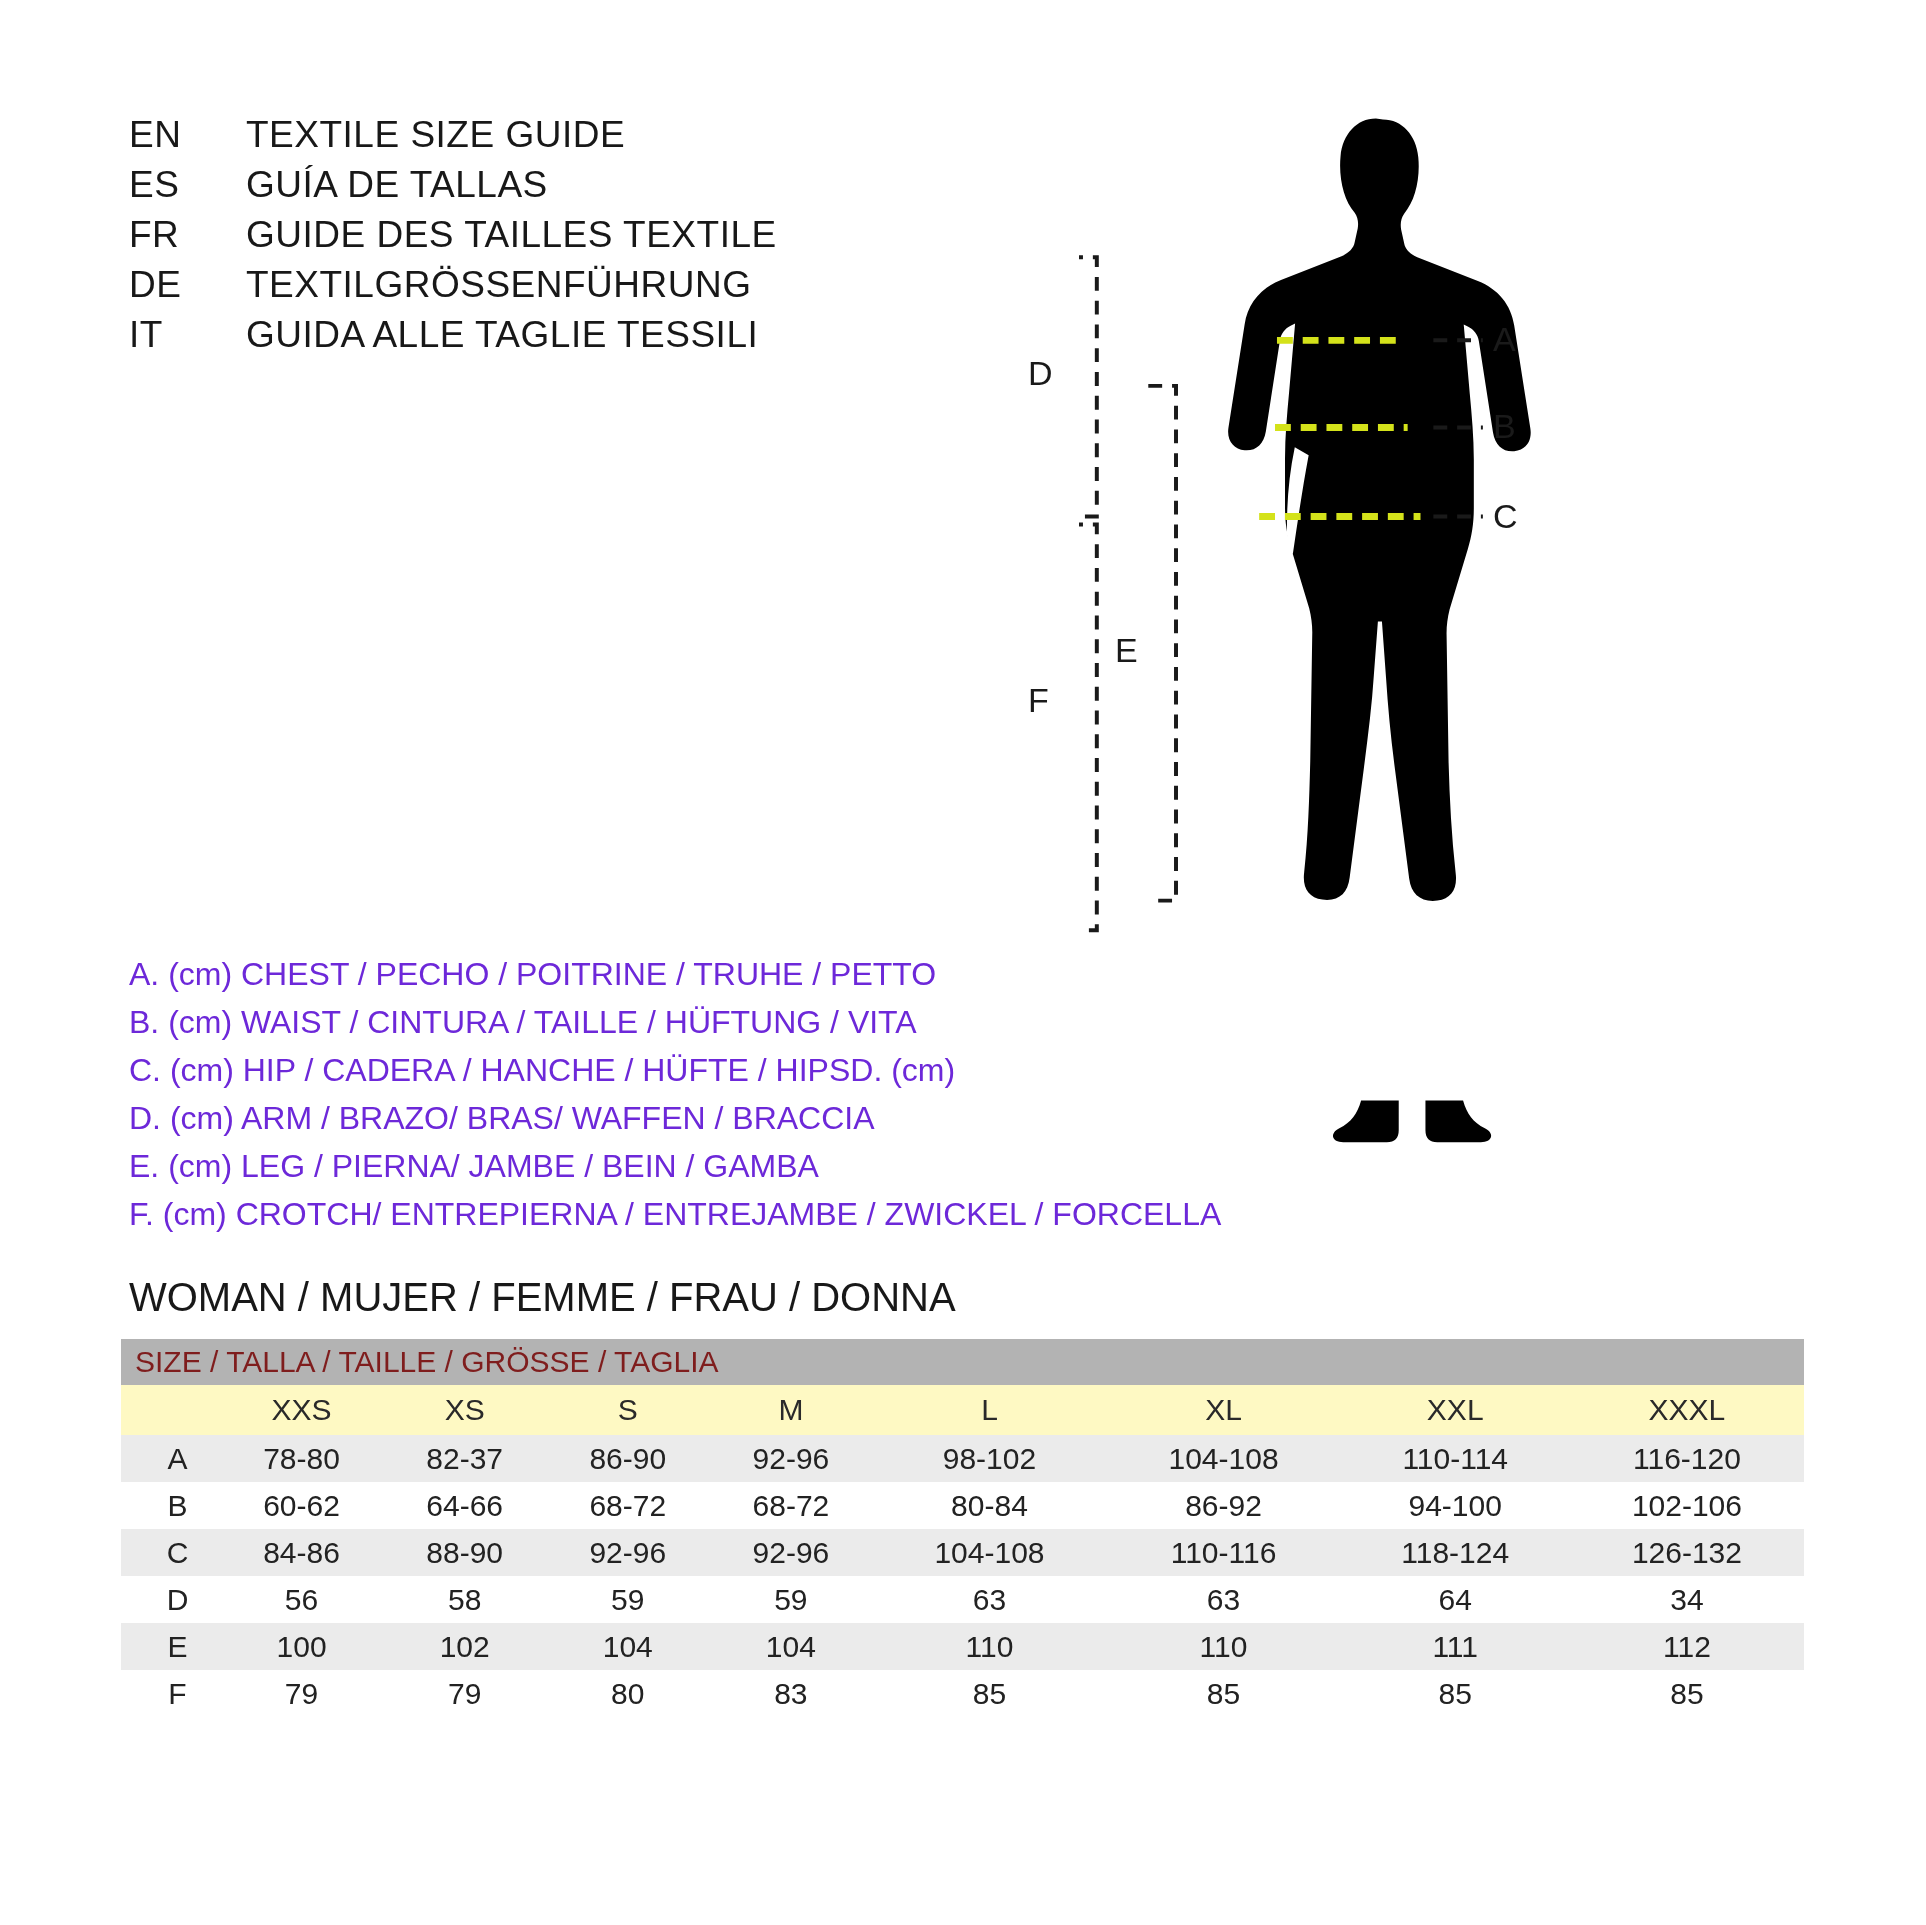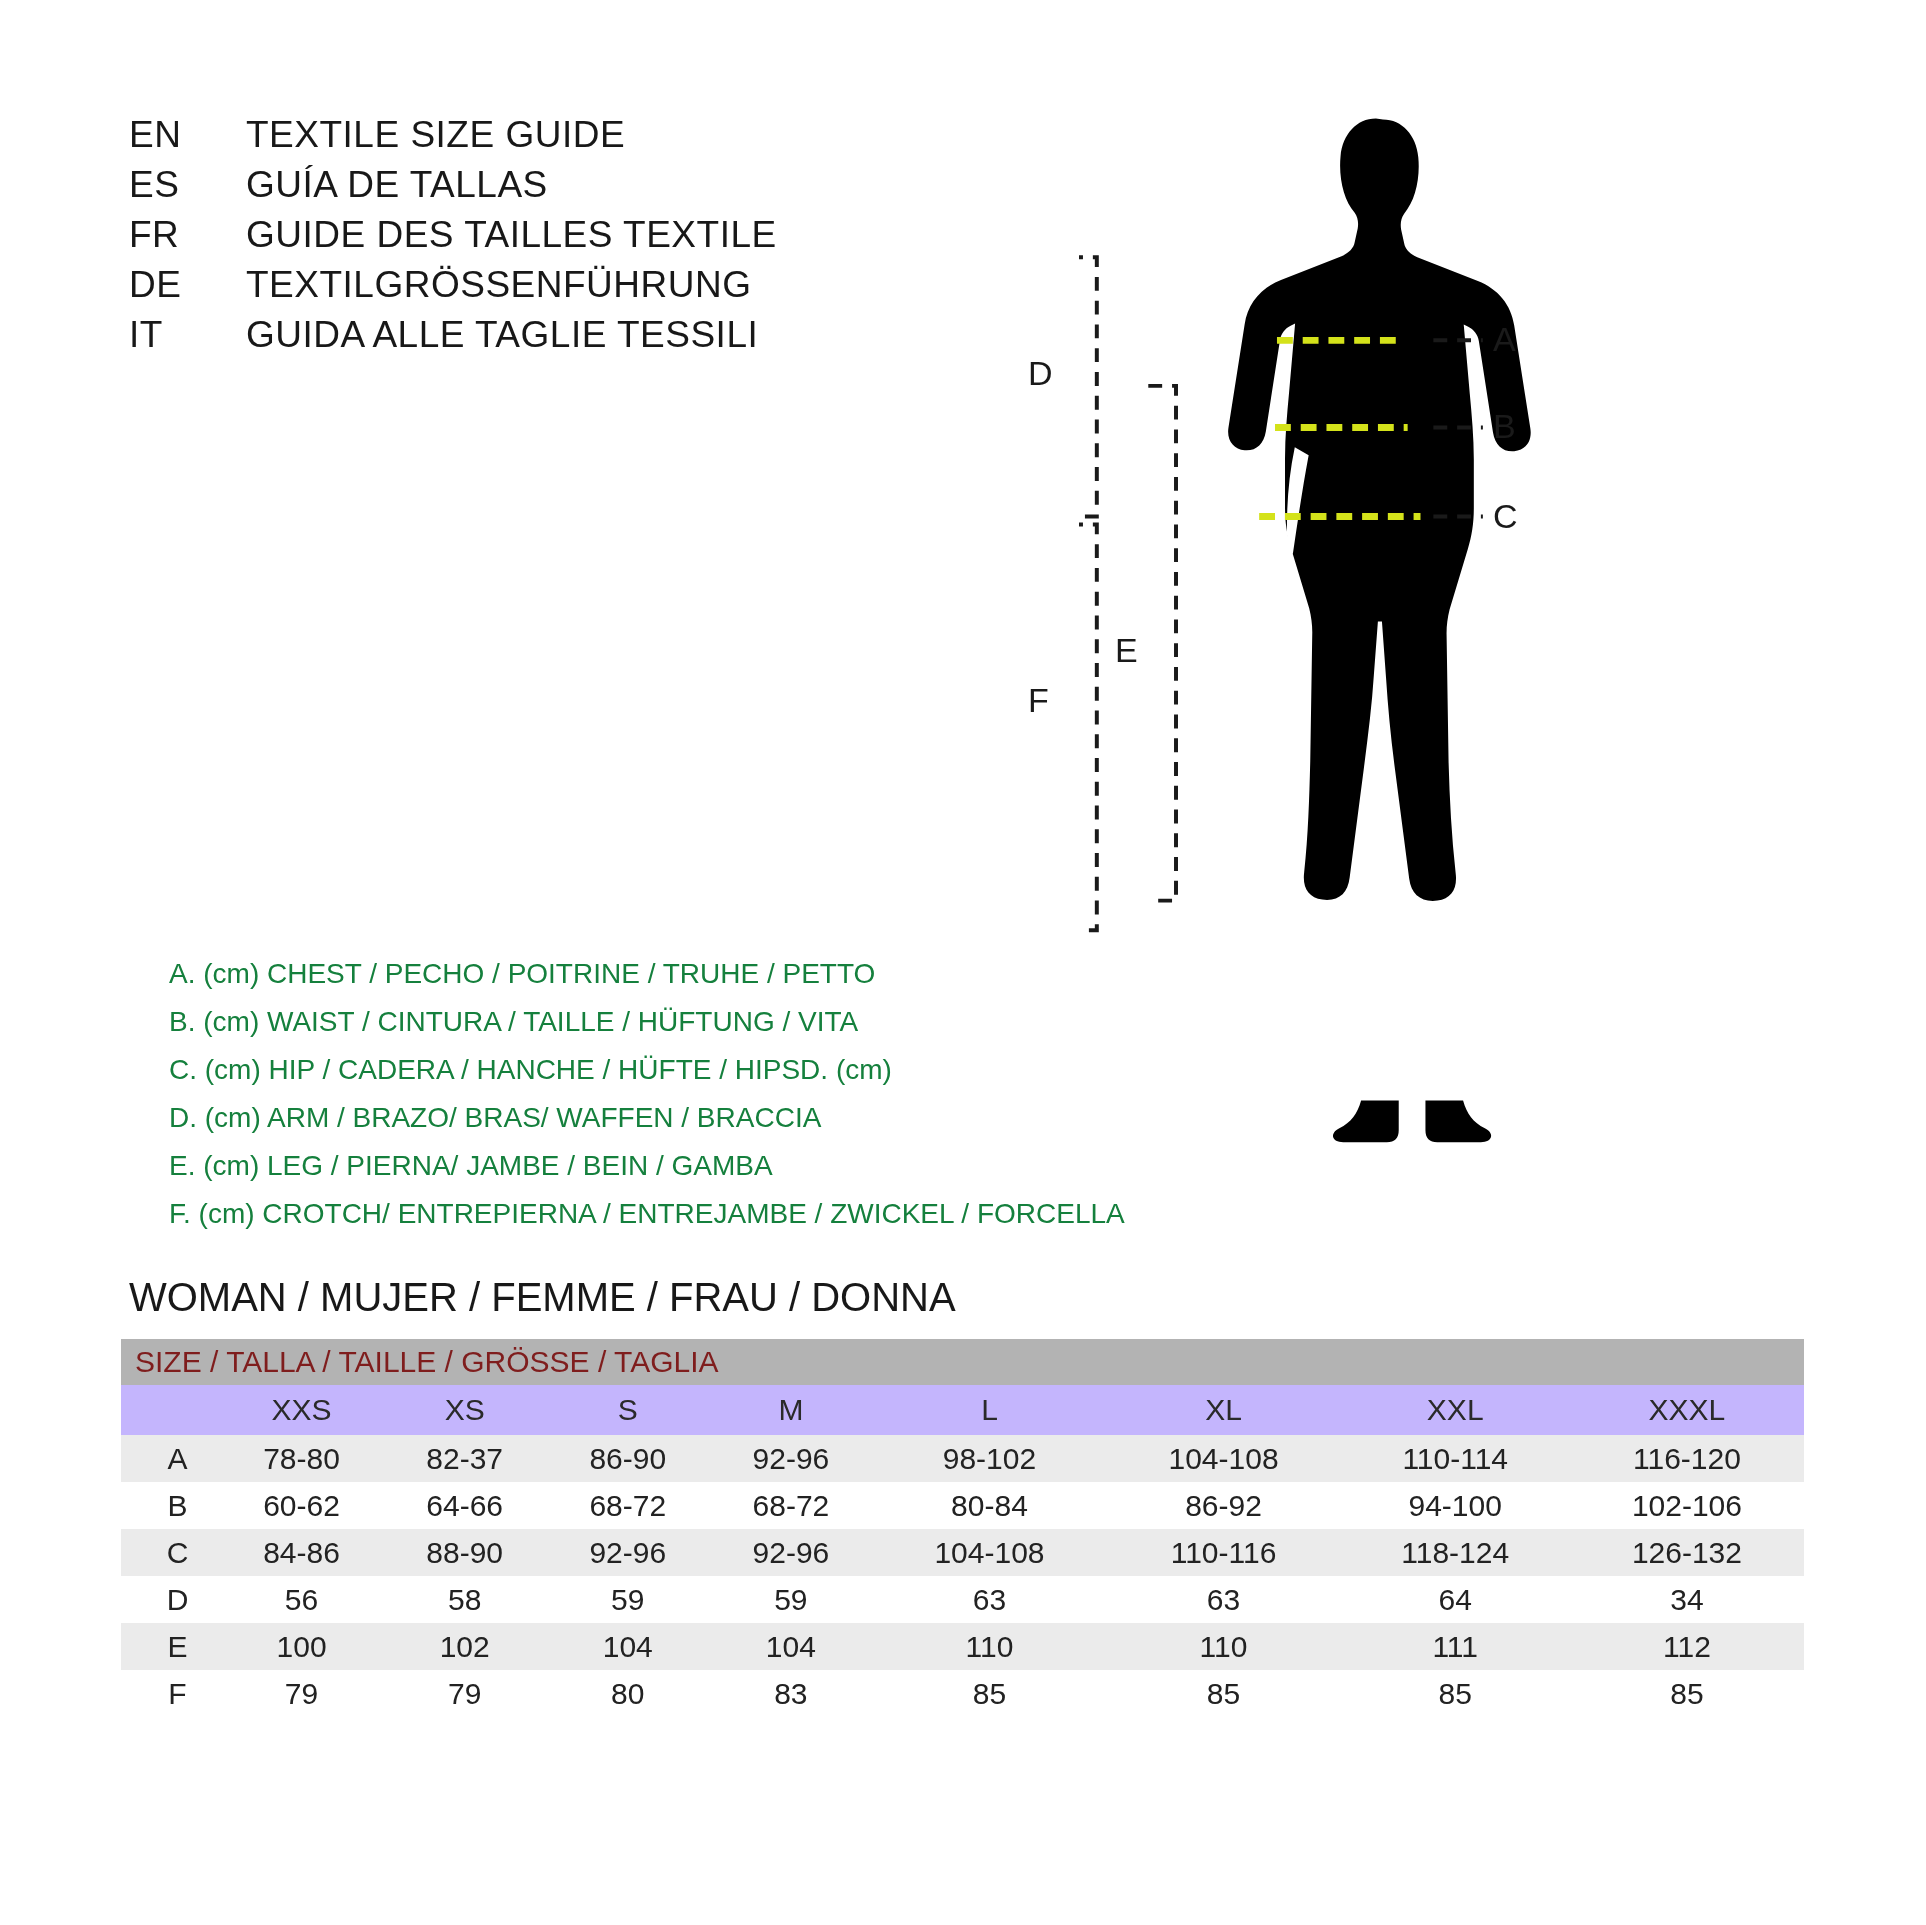--- a/index.html
+++ b/index.html
@@ -40,25 +40,24 @@
   }
 
   
   #legend {
     position: absolute;
     left: 129px;
     top: 950px;
     width: 1049px;
   }
   .legend-row {
-    font-size: 28px;
+    font-size: 32px;
     line-height: 48px;
-    color: #15803d;
+    color: #6d28d9;
     white-space: nowrap;
-    margin-left: 40px;
   }
 
   
   #group-title {
     position: absolute;
     left: 129px;
     top: 1275px;
     font-size: 40px;
     color: #181818;
     white-space: nowrap;
@@ -83,21 +82,21 @@
     background: #b3b3b3;
     height: 46px;
     font-size: 30px;
     text-align: left;
     padding-left: 14px;
     color: #7f1d1d;
   }
   #size-table tr.col-head td {
     height: 50px;
     text-align: center;
-    background: #c4b5fd;
+    background: #fef9c3;
     color: #2a2a2a;
   }
   #size-table tr.data td {
     height: 47px;
     text-align: center;
   }
   #size-table tr.data.shade td {
     background: #ebebeb;
   }
   #size-table td.rowlabel {

